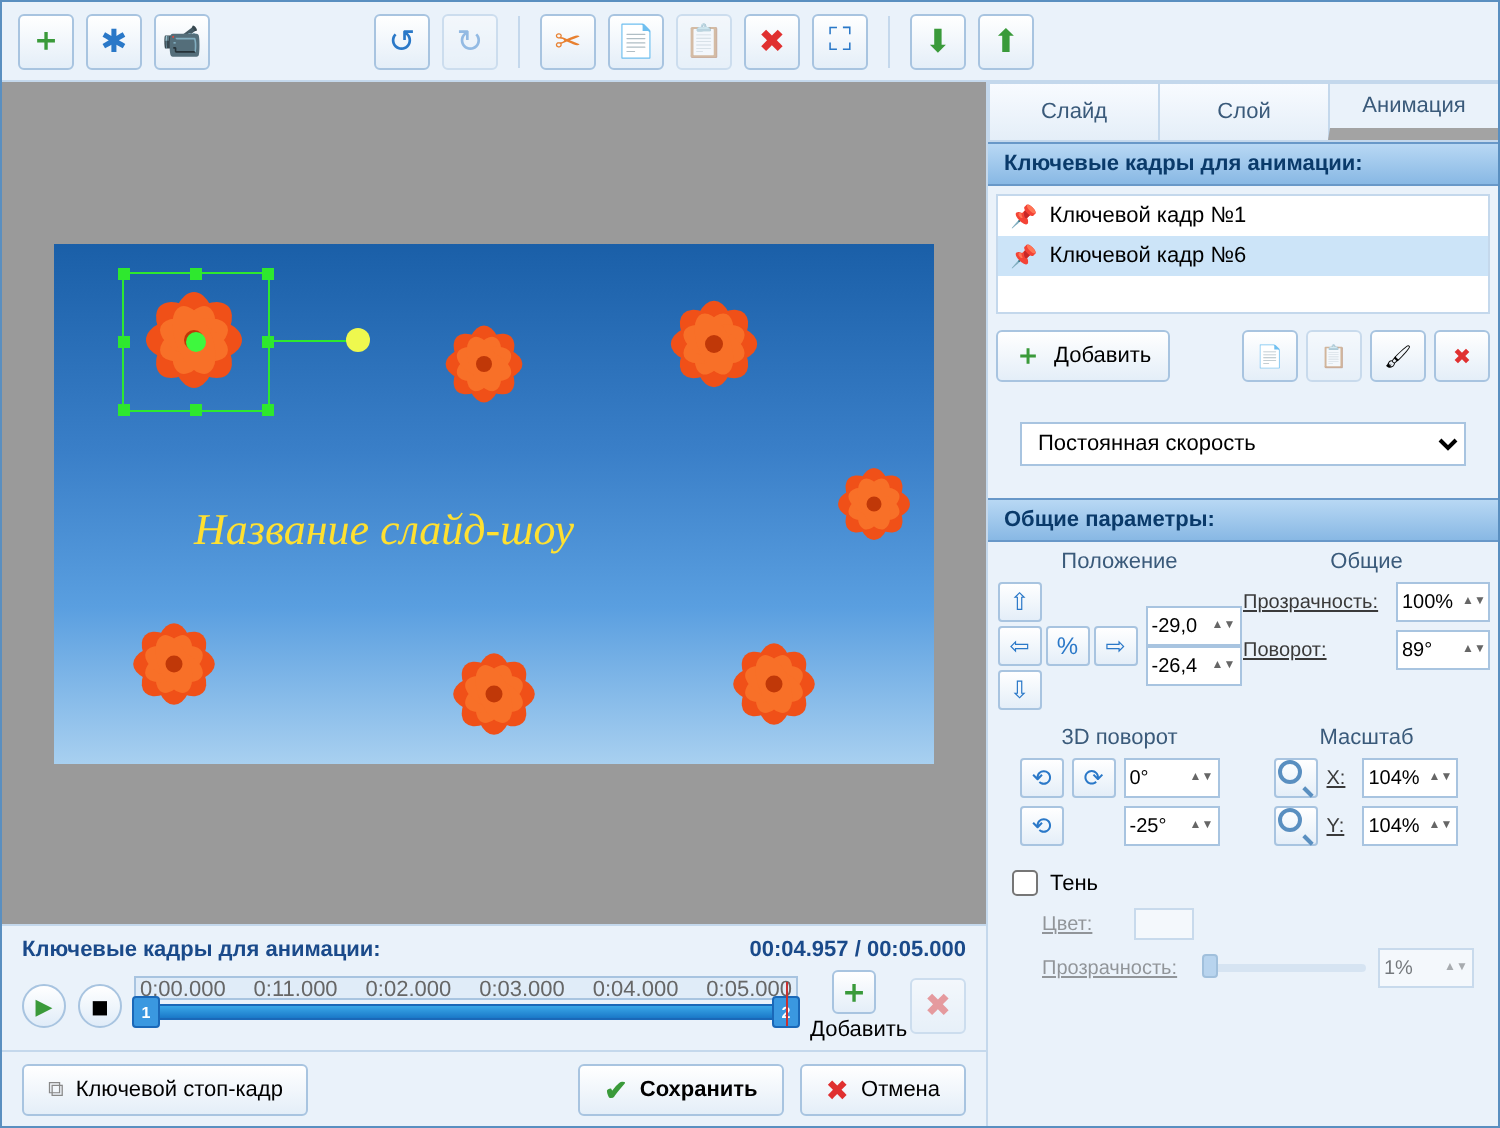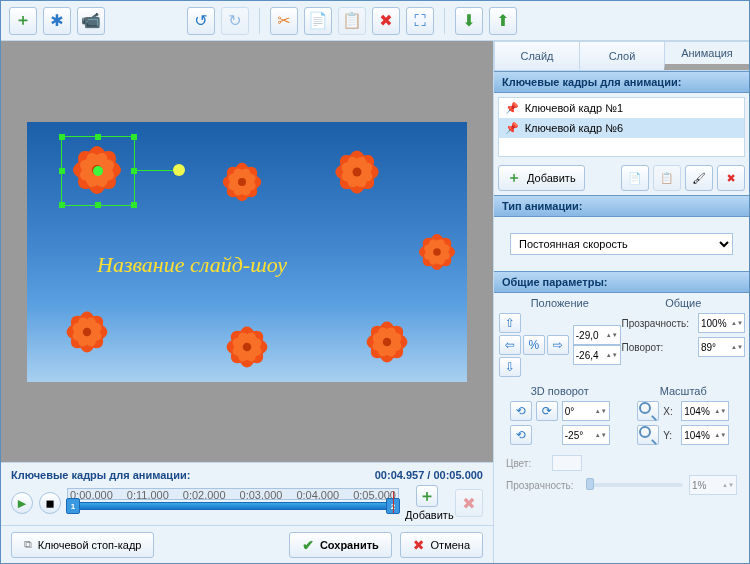--- a/index.html
+++ b/index.html
@@ -64,22 +64,22 @@
 .select { width: 100%; height: 22px; border: 1px solid #a8c4e0; background: #fff; padding: 0 4px; }
 
 .params { padding: 4px; display: flex; flex-wrap: wrap; gap: 4px 0; }
 .grp { width: 50%; text-align: center; }
 .grp-title { color: #3a5a7a; margin-bottom: 4px; text-align: center; }
 .ctl-row { display: flex; align-items: center; justify-content: center; gap: 4px; margin-bottom: 4px; }
 .mini { width: 22px; height: 20px; border: 1px solid #a8c4e0; background: linear-gradient(#fff,#e4eef8); border-radius: 2px; display: flex; align-items: center; justify-content: center; cursor: pointer; color: #2a78c8; font-size: 12px; }
 .spin { width: 48px; height: 20px; border: 1px solid #a8c4e0; background: #fff; display: flex; align-items: center; }
 .spin input { border: none; width: 32px; padding: 0 2px; font-size: 10px; outline: none; }
 .spin .ar { width: 12px; display: flex; flex-direction: column; font-size: 6px; color: #666; }
-.lbl { width: 74px; text-align: left; color: #3a3a3a; font-size: 10px; }
-.slider-row { display: flex; align-items: center; gap: 6px; padding: 2px 8px; }
+.lbl { width: 74px; text-align: left; color: #3a3a3a; font-size: 10px; text-decoration: underline; }
+.slider-row { display: flex; align-items: center; gap: 6px; padding: 2px 8px; margin-left: 15px; }
 .slider { flex: 1; height: 4px; background: #c4d8ec; border-radius: 2px; position: relative; }
 .slider .thumb { position: absolute; width: 8px; height: 12px; background: #88b8e4; border: 1px solid #5a8fc0; border-radius: 2px; top: -5px; }
 .chk { display: flex; align-items: center; gap: 6px; padding: 4px 8px; }
 .chk input { width: 13px; height: 13px; }
 
 .magnify { width: 18px; height: 18px; position: relative; }
 .magnify .circ { width: 12px; height: 12px; border: 2px solid #5a8fc0; border-radius: 50%; position: absolute; }
 .magnify .hand { width: 6px; height: 2px; background: #5a8fc0; position: absolute; bottom: 1px; right: 0; transform: rotate(45deg); }
 </style>
 </head>
@@ -255,21 +255,20 @@
             <span style="color:#3a9a3a;font-weight:bold;font-size:14px">＋</span>
             <span>Добавить</span>
           </div>
         <div style="flex:1"></div>
         <div class="btn sq" style="color:#2a78c8">📄</div>
         <div class="btn sq disabled" style="opacity:.5;color:#2a78c8">📋</div>
         <div class="btn sq">🖌</div>
         <div class="btn sq" style="color:#e03030">✖</div>
       </div>
 
-      <div class="panel-hdr">Тип анимации:</div>
       <div class="select-row">
         <select class="select">
           <option>Постоянная скорость</option>
         </select>
       </div>
 
       <div class="panel-hdr">Общие параметры:</div>
       <div class="params">
         <div class="grp">
           <div class="grp-title">Положение</div>
@@ -356,20 +355,24 @@
               </div>
             <span class="lbl" style="width:14px">Y:</span>
             <div class="spin">
                 <input value="104%" style="">
                 <div class="ar">▲▼</div>
               </div>
           </div>
         </div>
 
         <div style="width:100%">
+          <div class="chk">
+              <input type="checkbox" style="">
+              <span>Тень</span>
+            </div>
           <div class="slider-row" style="opacity:.5">
             <span class="lbl" style="width:40px">Цвет:</span>
             <div style="width:30px;height:16px;border:1px solid #a8c4e0;background:#fff"></div>
           </div>
           <div class="slider-row" style="opacity:.5">
             <span class="lbl">Прозрачность:</span>
             <div class="slider">
                 <div class="thumb" style="left:0"></div>
               </div>
             <div class="spin">

